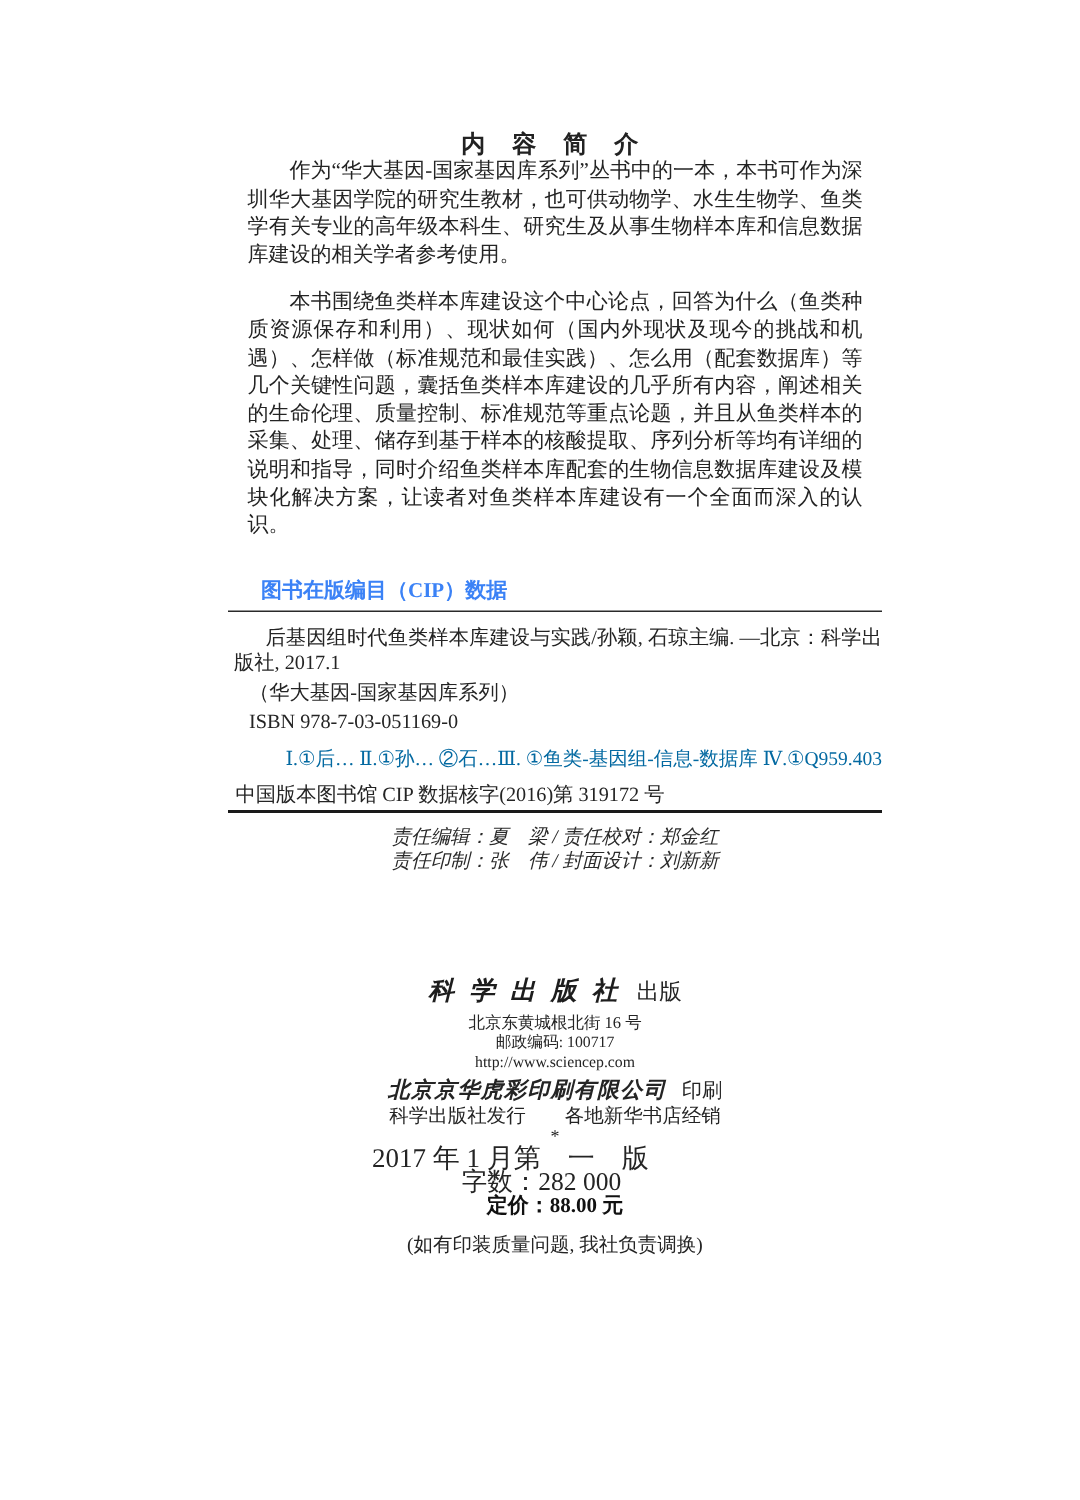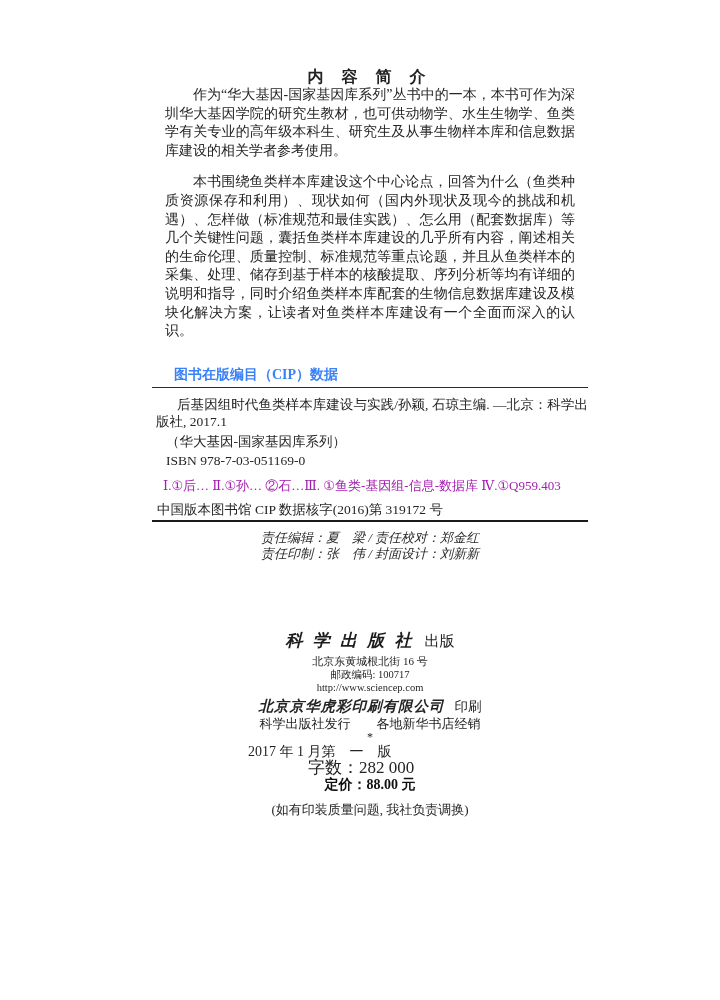--- a/index.html
+++ b/index.html
@@ -13,21 +13,21 @@
     position: relative;
     font-family: "Liberation Serif", "DejaVu Serif", serif;
     color: #1d1d1d;
     overflow: hidden;
   }
   .page {
     position: absolute;
     left: 152px;
     top: 0;
     width: 436px;
-    padding-top: 68px;
+    padding-top: 88px;
   }
 
   
   .intro-title {
     text-align: center;
     font-size: 16px;
     font-weight: bold;
     letter-spacing: 7px;
     line-height: 18px;
     color: #222;
@@ -79,21 +79,22 @@
     font-size: 13.5px;
     line-height: 17px;
     color: #242424;
   }
   .cip-class-line {
     margin: 8px 0 0 0;
     padding-left: 11px;
     font-size: 13px;
     line-height: 17px;
     white-space: nowrap;
-    color: #a21caf;
+    color: #0369a1;
+    text-align: right;
   }
   .cip-registry-line {
     margin: 7px 0 0 0;
     padding-left: 5px;
     font-size: 13.5px;
     line-height: 17px;
     color: #242424;
   }
 
   
@@ -138,21 +139,21 @@
   .printer-suffix { font-size: 13.5px; margin-left: 6px; }
   .dist-line { font-size: 13px; line-height: 16px; }
   .star-line { font-size: 12px; line-height: 10px; }
   .spec-rows {
     width: 226px;
     margin: 2px auto 0 auto;
     transform: translateX(-9px);
   }
   .spec-row {
     display: flex;
-    font-size: 14px;
+    font-size: 18px;
     line-height: 16px;
     text-align: left;
     gap: 48px;
   }
   .words-line {
     font-size: 17px;
     line-height: 16px;
     transform: translateX(-9px);
   }
   .price-line {

